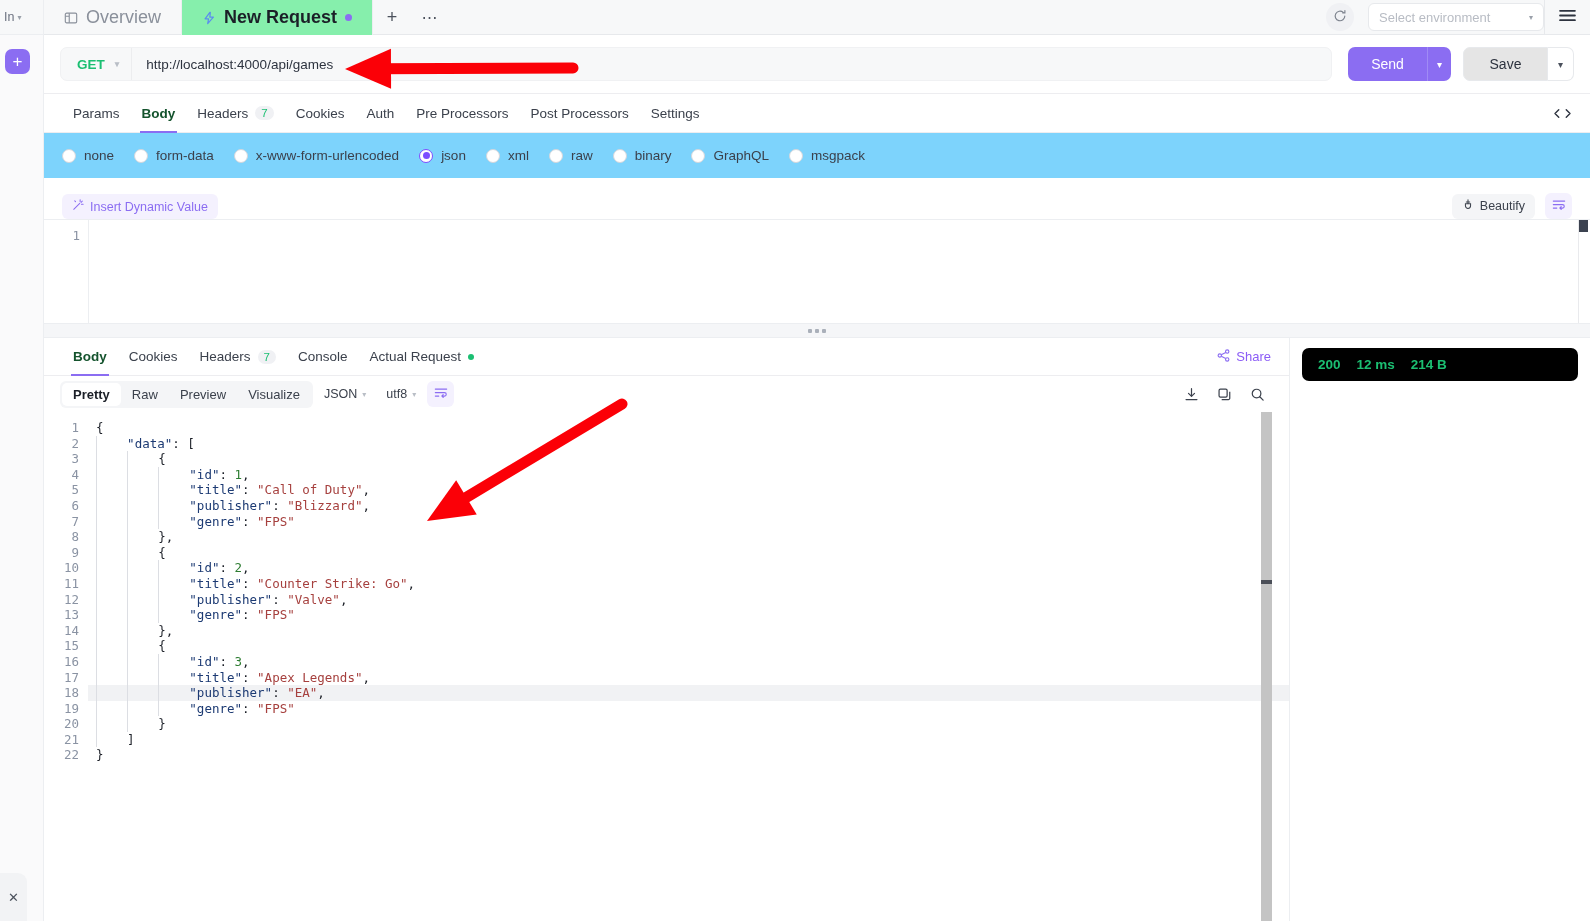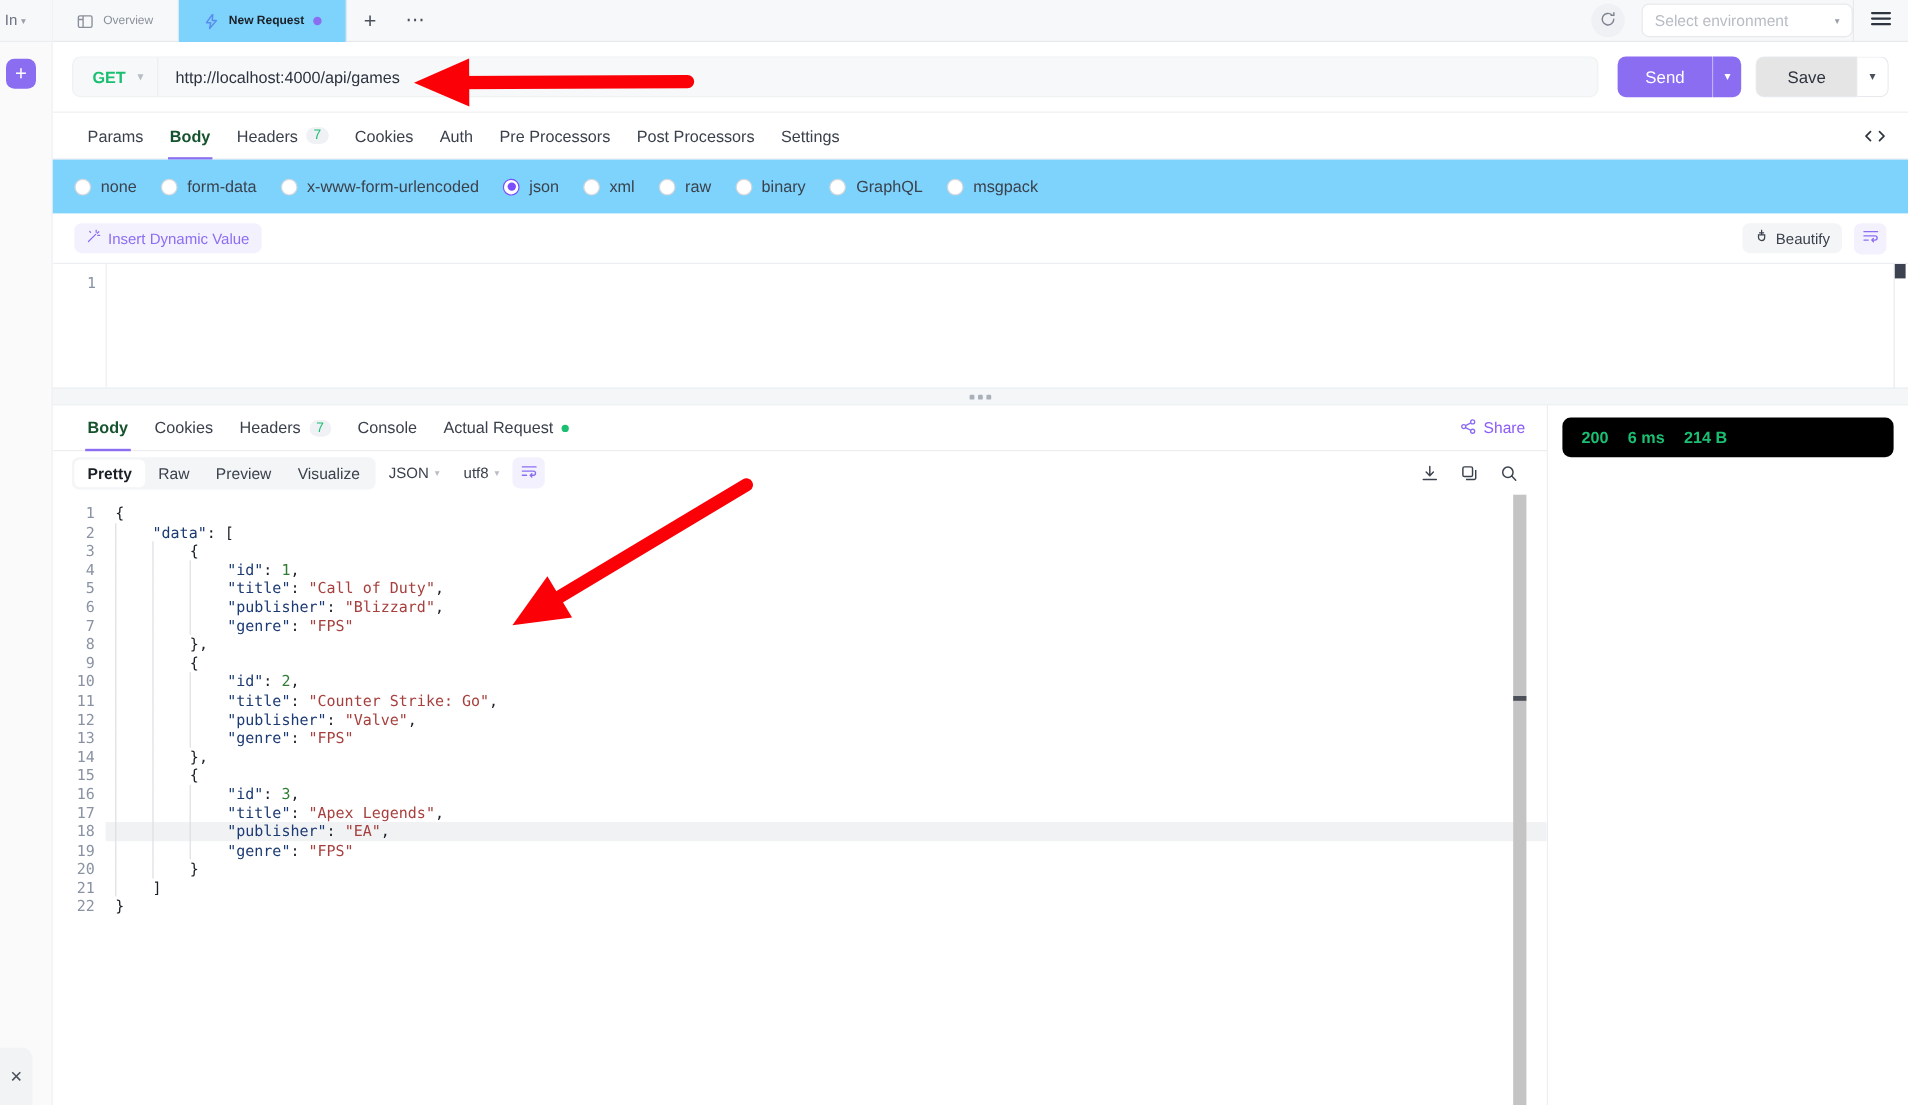--- a/index.html
+++ b/index.html
@@ -43,25 +43,25 @@
 
   
   .tabbar {
     position: absolute; left: 44px; top: 0; width: 1546px; height: 35px;
     background: #f7f8f9; border-bottom: 1px solid #e7e9ec;
     display: flex; align-items: stretch;
   }
   .tab {
     display: flex; align-items: center; gap: 8px;
     padding: 0 20px; height: 35px; cursor: pointer;
-    font-size: 10px; color: #8a909b; position: relative;
+    font-size: 18px; color: #8a909b; position: relative;
     border-right: 1px solid #eceef1;
   }
   .tab.active {
-    background: #7dd3fc; color: #1b1f27; font-weight: bold;
+    background: #86efac; color: #1b1f27; font-weight: bold;
   }
   .tab .dot { width: 7px; height: 7px; border-radius: 50%; background: #8b6df2; }
   .tab-icon { display:flex; align-items:center; }
   .tabplus {
     display:flex; align-items:center; justify-content:center;
     width: 38px; color: #5b6personally; color:#4b515c; font-size: 18px; cursor:pointer; font-weight:300;
   }
   .tabdots {
     display:flex; align-items:center; justify-content:center;
     width: 38px; color:#4b515c; font-size: 16px; cursor:pointer; letter-spacing:1px;
@@ -159,21 +159,21 @@
   }
   .radio.sel .rc { border-color:#7c4dff; }
   .radio.sel .rc:after { content:''; width:7px; height:7px; border-radius:50%; background:#7c4dff; }
   .radio span { font-size:13.5px; color:#3b414c; }
 
   
   .bodypanel {
     position:absolute; left:44px; top:178px; width:1546px; height:145px; background:#fff;
   }
   .bodytools {
-    height:41px; display:flex; align-items:center; padding: 0 18px;
+    height:41px; display:flex; align-items:flex-end; padding: 0 18px;
   }
   .dyn-btn {
     display:flex; align-items:center; gap:6px; background:#f4f1fe; border-radius:6px;
     padding: 5px 10px; color:#8b6df2; font-size:12.5px; cursor:pointer;
   }
   .bodytools-right { margin-left:auto; display:flex; align-items:center; gap:10px; }
   .beautify {
     display:flex; align-items:center; gap:6px; background:#f4f5f7; border-radius:6px;
     padding: 5px 10px; color:#3b414c; font-size:12.5px; cursor:pointer;
   }
@@ -586,21 +586,21 @@
         </div>
       <div class="j-code" id="j-code"><div class="j-line"><span class="br">{</span></div><div class="j-line"><span class="ind">&nbsp;&nbsp;&nbsp;&nbsp;</span><span class="k">"data"</span><span class="p">: </span><span class="br">[</span></div><div class="j-line"><span class="ind">&nbsp;&nbsp;&nbsp;&nbsp;</span><span class="ind">&nbsp;&nbsp;&nbsp;&nbsp;</span><span class="br">{</span></div><div class="j-line"><span class="ind">&nbsp;&nbsp;&nbsp;&nbsp;</span><span class="ind">&nbsp;&nbsp;&nbsp;&nbsp;</span><span class="ind">&nbsp;&nbsp;&nbsp;&nbsp;</span><span class="k">"id"</span><span class="p">: </span><span class="n">1</span><span class="p">,</span></div><div class="j-line"><span class="ind">&nbsp;&nbsp;&nbsp;&nbsp;</span><span class="ind">&nbsp;&nbsp;&nbsp;&nbsp;</span><span class="ind">&nbsp;&nbsp;&nbsp;&nbsp;</span><span class="k">"title"</span><span class="p">: </span><span class="s">"Call of Duty"</span><span class="p">,</span></div><div class="j-line"><span class="ind">&nbsp;&nbsp;&nbsp;&nbsp;</span><span class="ind">&nbsp;&nbsp;&nbsp;&nbsp;</span><span class="ind">&nbsp;&nbsp;&nbsp;&nbsp;</span><span class="k">"publisher"</span><span class="p">: </span><span class="s">"Blizzard"</span><span class="p">,</span></div><div class="j-line"><span class="ind">&nbsp;&nbsp;&nbsp;&nbsp;</span><span class="ind">&nbsp;&nbsp;&nbsp;&nbsp;</span><span class="ind">&nbsp;&nbsp;&nbsp;&nbsp;</span><span class="k">"genre"</span><span class="p">: </span><span class="s">"FPS"</span></div><div class="j-line"><span class="ind">&nbsp;&nbsp;&nbsp;&nbsp;</span><span class="ind">&nbsp;&nbsp;&nbsp;&nbsp;</span><span class="br">}</span><span class="p">,</span></div><div class="j-line"><span class="ind">&nbsp;&nbsp;&nbsp;&nbsp;</span><span class="ind">&nbsp;&nbsp;&nbsp;&nbsp;</span><span class="br">{</span></div><div class="j-line"><span class="ind">&nbsp;&nbsp;&nbsp;&nbsp;</span><span class="ind">&nbsp;&nbsp;&nbsp;&nbsp;</span><span class="ind">&nbsp;&nbsp;&nbsp;&nbsp;</span><span class="k">"id"</span><span class="p">: </span><span class="n">2</span><span class="p">,</span></div><div class="j-line"><span class="ind">&nbsp;&nbsp;&nbsp;&nbsp;</span><span class="ind">&nbsp;&nbsp;&nbsp;&nbsp;</span><span class="ind">&nbsp;&nbsp;&nbsp;&nbsp;</span><span class="k">"title"</span><span class="p">: </span><span class="s">"Counter Strike: Go"</span><span class="p">,</span></div><div class="j-line"><span class="ind">&nbsp;&nbsp;&nbsp;&nbsp;</span><span class="ind">&nbsp;&nbsp;&nbsp;&nbsp;</span><span class="ind">&nbsp;&nbsp;&nbsp;&nbsp;</span><span class="k">"publisher"</span><span class="p">: </span><span class="s">"Valve"</span><span class="p">,</span></div><div class="j-line"><span class="ind">&nbsp;&nbsp;&nbsp;&nbsp;</span><span class="ind">&nbsp;&nbsp;&nbsp;&nbsp;</span><span class="ind">&nbsp;&nbsp;&nbsp;&nbsp;</span><span class="k">"genre"</span><span class="p">: </span><span class="s">"FPS"</span></div><div class="j-line"><span class="ind">&nbsp;&nbsp;&nbsp;&nbsp;</span><span class="ind">&nbsp;&nbsp;&nbsp;&nbsp;</span><span class="br">}</span><span class="p">,</span></div><div class="j-line"><span class="ind">&nbsp;&nbsp;&nbsp;&nbsp;</span><span class="ind">&nbsp;&nbsp;&nbsp;&nbsp;</span><span class="br">{</span></div><div class="j-line"><span class="ind">&nbsp;&nbsp;&nbsp;&nbsp;</span><span class="ind">&nbsp;&nbsp;&nbsp;&nbsp;</span><span class="ind">&nbsp;&nbsp;&nbsp;&nbsp;</span><span class="k">"id"</span><span class="p">: </span><span class="n">3</span><span class="p">,</span></div><div class="j-line"><span class="ind">&nbsp;&nbsp;&nbsp;&nbsp;</span><span class="ind">&nbsp;&nbsp;&nbsp;&nbsp;</span><span class="ind">&nbsp;&nbsp;&nbsp;&nbsp;</span><span class="k">"title"</span><span class="p">: </span><span class="s">"Apex Legends"</span><span class="p">,</span></div><div class="j-line hl"><span class="ind">&nbsp;&nbsp;&nbsp;&nbsp;</span><span class="ind">&nbsp;&nbsp;&nbsp;&nbsp;</span><span class="ind">&nbsp;&nbsp;&nbsp;&nbsp;</span><span class="k">"publisher"</span><span class="p">: </span><span class="s">"EA"</span><span class="p">,</span></div><div class="j-line"><span class="ind">&nbsp;&nbsp;&nbsp;&nbsp;</span><span class="ind">&nbsp;&nbsp;&nbsp;&nbsp;</span><span class="ind">&nbsp;&nbsp;&nbsp;&nbsp;</span><span class="k">"genre"</span><span class="p">: </span><span class="s">"FPS"</span></div><div class="j-line"><span class="ind">&nbsp;&nbsp;&nbsp;&nbsp;</span><span class="ind">&nbsp;&nbsp;&nbsp;&nbsp;</span><span class="br">}</span></div><div class="j-line"><span class="ind">&nbsp;&nbsp;&nbsp;&nbsp;</span><span class="br">]</span></div><div class="j-line"><span class="br">}</span></div></div>
       <div class="j-scroll"></div>
       <div class="j-mark"></div>
     </div>
   </div>
 
   <div class="statuspane">
     <div class="statusbox">
       <span>200</span>
-      <span>6 ms</span>
+      <span>12 ms</span>
       <span>214 B</span>
     </div>
   </div>
 
   <svg class="arrow-svg" width="1590" height="921">
     <g id="arrows">
         <line x1="573" y1="68" x2="378.9996729810185" y2="68.85087862727623" stroke="#fb0007" stroke-width="11" stroke-linecap="round"></line>
         <polygon points="345,69 390.911839108011,48.79843991865698 391.0872760170978,88.79805519044342" fill="#fb0007"></polygon>
         <line x1="622" y1="404" x2="456.1547594742265" y2="503.50714431546413" stroke="#fb0007" stroke-width="11" stroke-linecap="round"></line>
         <polygon points="427,521 456.1547594742265,480.18333673608294 476.7345896913276,514.4830537645847" fill="#fb0007"></polygon>

